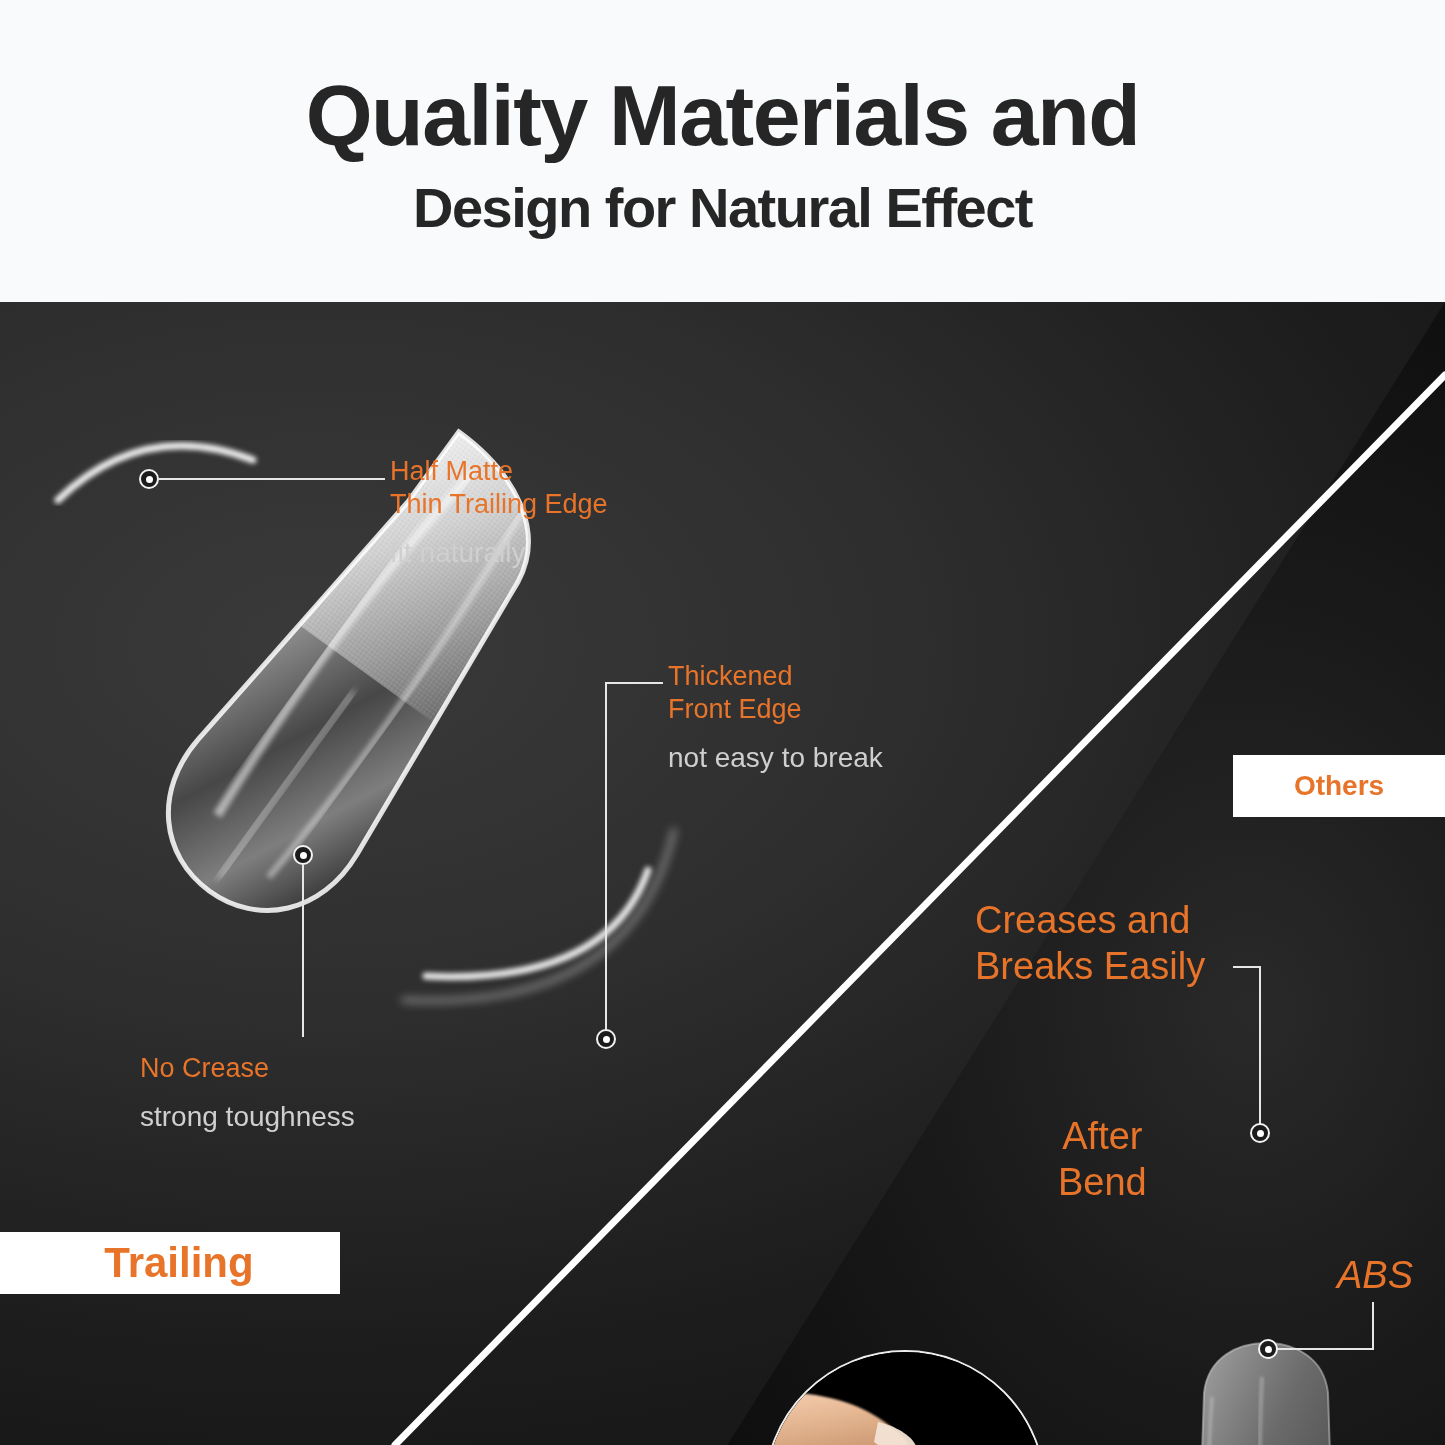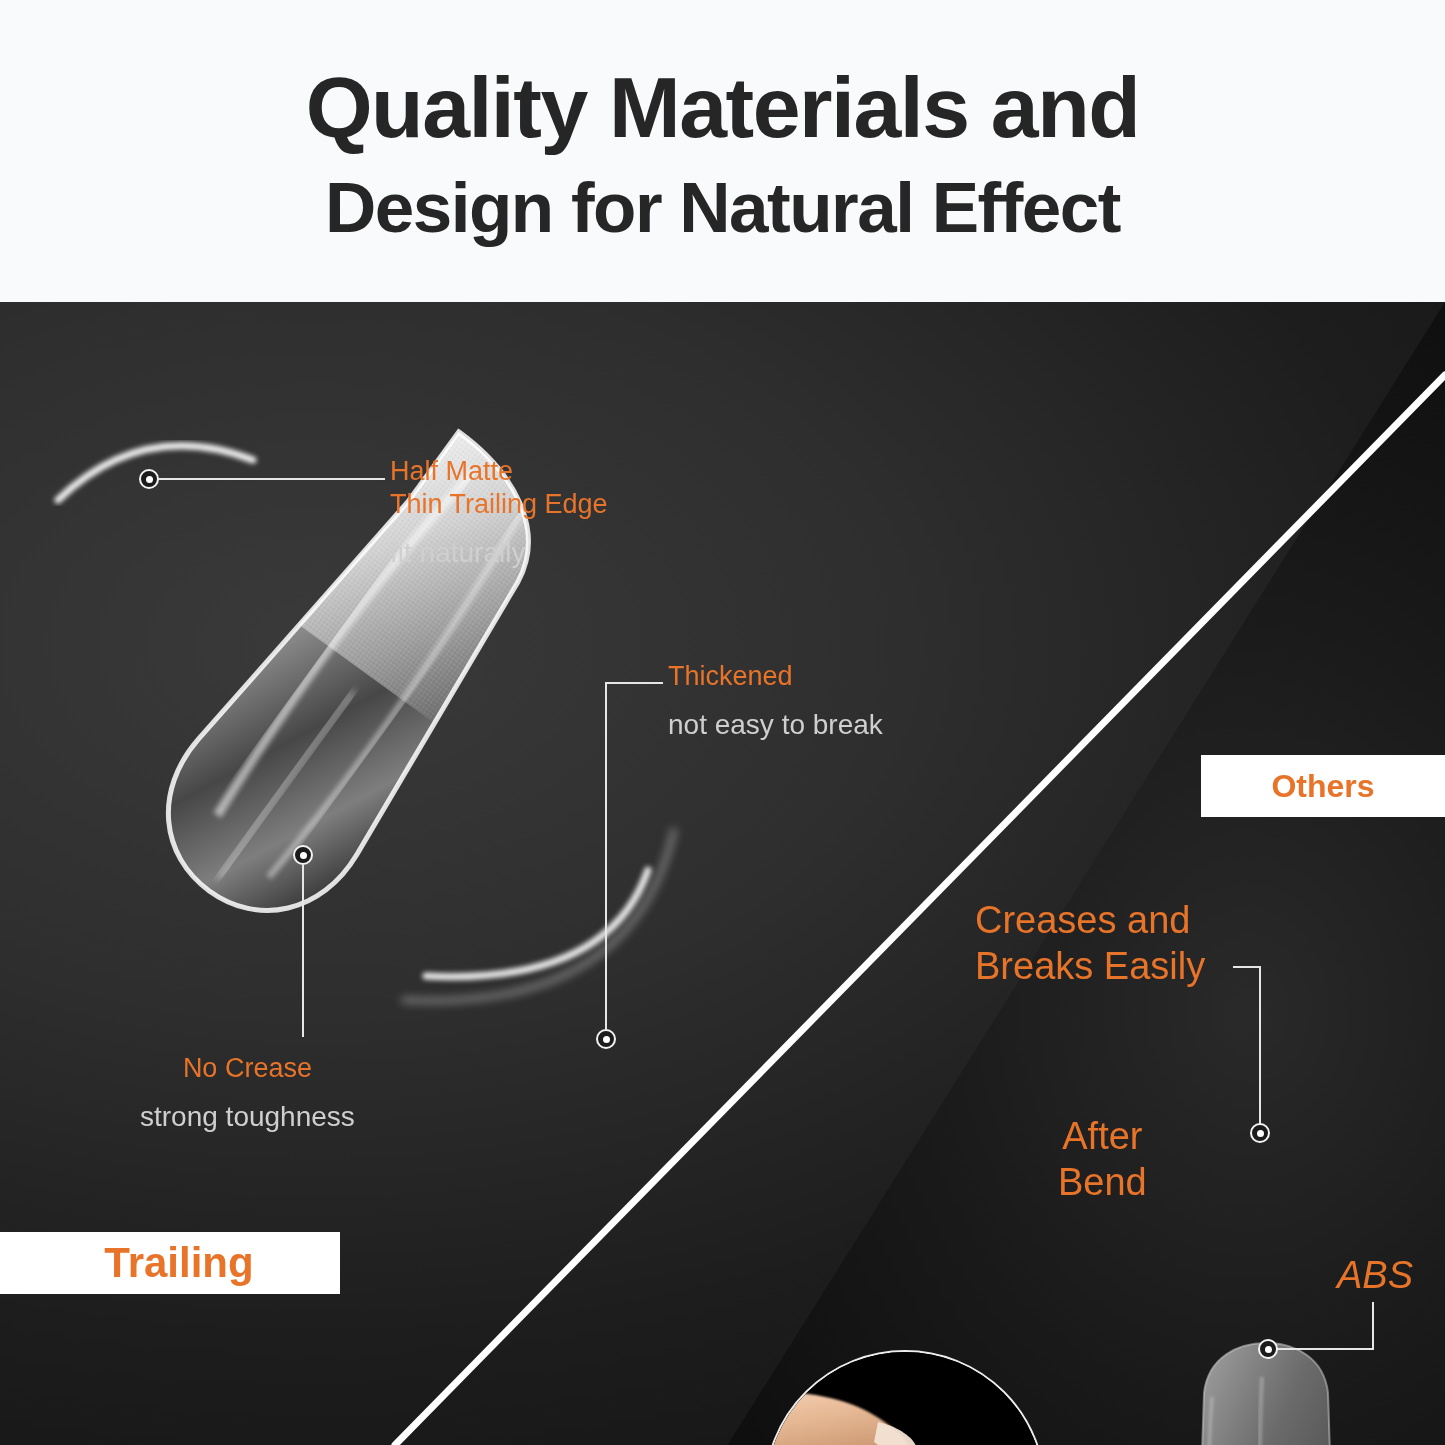--- a/index.html
+++ b/index.html
@@ -14,21 +14,21 @@
   .header{
     position:absolute;left:0;top:0;width:1445px;height:302px;
     background:#f9fafb;
     display:flex;flex-direction:column;align-items:center;justify-content:center;
     box-sizing:border-box;padding-top:6px;
   }
   .header-line{
     color:#262626;font-weight:700;font-size:86px;line-height:1.08;
     letter-spacing:-1.5px;white-space:nowrap;text-align:center;
   }
-  .header-line.l2{font-size:71px;margin-top:16px;}
+  .header-line.l2{font-size:56px;margin-top:16px;}
 
   
   .panel{
     position:absolute;left:0;top:302px;width:1445px;height:1143px;
     background:
       radial-gradient(120% 95% at 22% 30%, #3a3a3a 0%, #2e2e2e 34%, #1d1d1d 64%, #101010 100%);
     overflow:hidden;
   }
   .panel-right-dark{
     position:absolute;right:0;top:0;width:780px;height:1143px;
@@ -53,32 +53,32 @@
   .c-sub{
     color:#cfcfcf;font-size:28px;line-height:1.25;font-weight:400;white-space:nowrap;
     margin-top:14px;
   }
   .c-small-title{
     color:#e8742a;font-size:38px;line-height:1.22;white-space:nowrap;
   }
 
   #callout-half{left:390px;top:455px;}
   #callout-thick{left:668px;top:660px;}
-  #callout-nocrease{left:140px;top:1052px;text-align:center;}
+  #callout-nocrease{left:140px;top:1052px;}
   #callout-creases{left:975px;top:897px;text-align:left;}
   #callout-afterbend{left:1058px;top:1113px;text-align:center;}
   #callout-abs{left:1337px;top:1252px;font-style:italic;}
 
   
   .badge{
     position:absolute;background:#ffffff;display:flex;align-items:center;justify-content:center;
     color:#e8742a;font-weight:700;
   }
   #badge-modelones{left:-4px;top:1232px;width:344px;height:62px;font-size:42px;padding-left:22px;box-sizing:border-box;}
-  #badge-others{right:0;top:755px;width:244px;height:62px;font-size:32px;}
+  #badge-others{right:0;top:755px;width:212px;height:62px;font-size:28px;}
 
   
   .lead{position:absolute;background:#e6e6e6;}
   .lead.h{height:2px;}
   .lead.v{width:2px;}
   .dot{
     position:absolute;width:20px;height:20px;border-radius:50%;
     border:2.5px solid #f2f2f2;background:#1b1b1b;
     box-sizing:border-box;
     display:flex;align-items:center;justify-content:center;
@@ -270,20 +270,21 @@
   </div>
 
   <div class="callout" id="callout-half">
     <div class="c-title">Half Matte</div>
     <div class="c-title">Thin Trailing Edge</div>
     <div class="c-sub">fit naturally</div>
   </div>
 
   <div class="callout" id="callout-thick">
     <div class="c-title">Thickened</div>
+    <div class="c-title">Front Edge</div>
     <div class="c-sub">not easy to break</div>
   </div>
 
   <div class="callout" id="callout-nocrease">
     <div class="c-title">No Crease</div>
     <div class="c-sub">strong toughness</div>
   </div>
 
   <div class="callout" id="callout-creases">
     <div class="c-small-title">Creases and</div>

